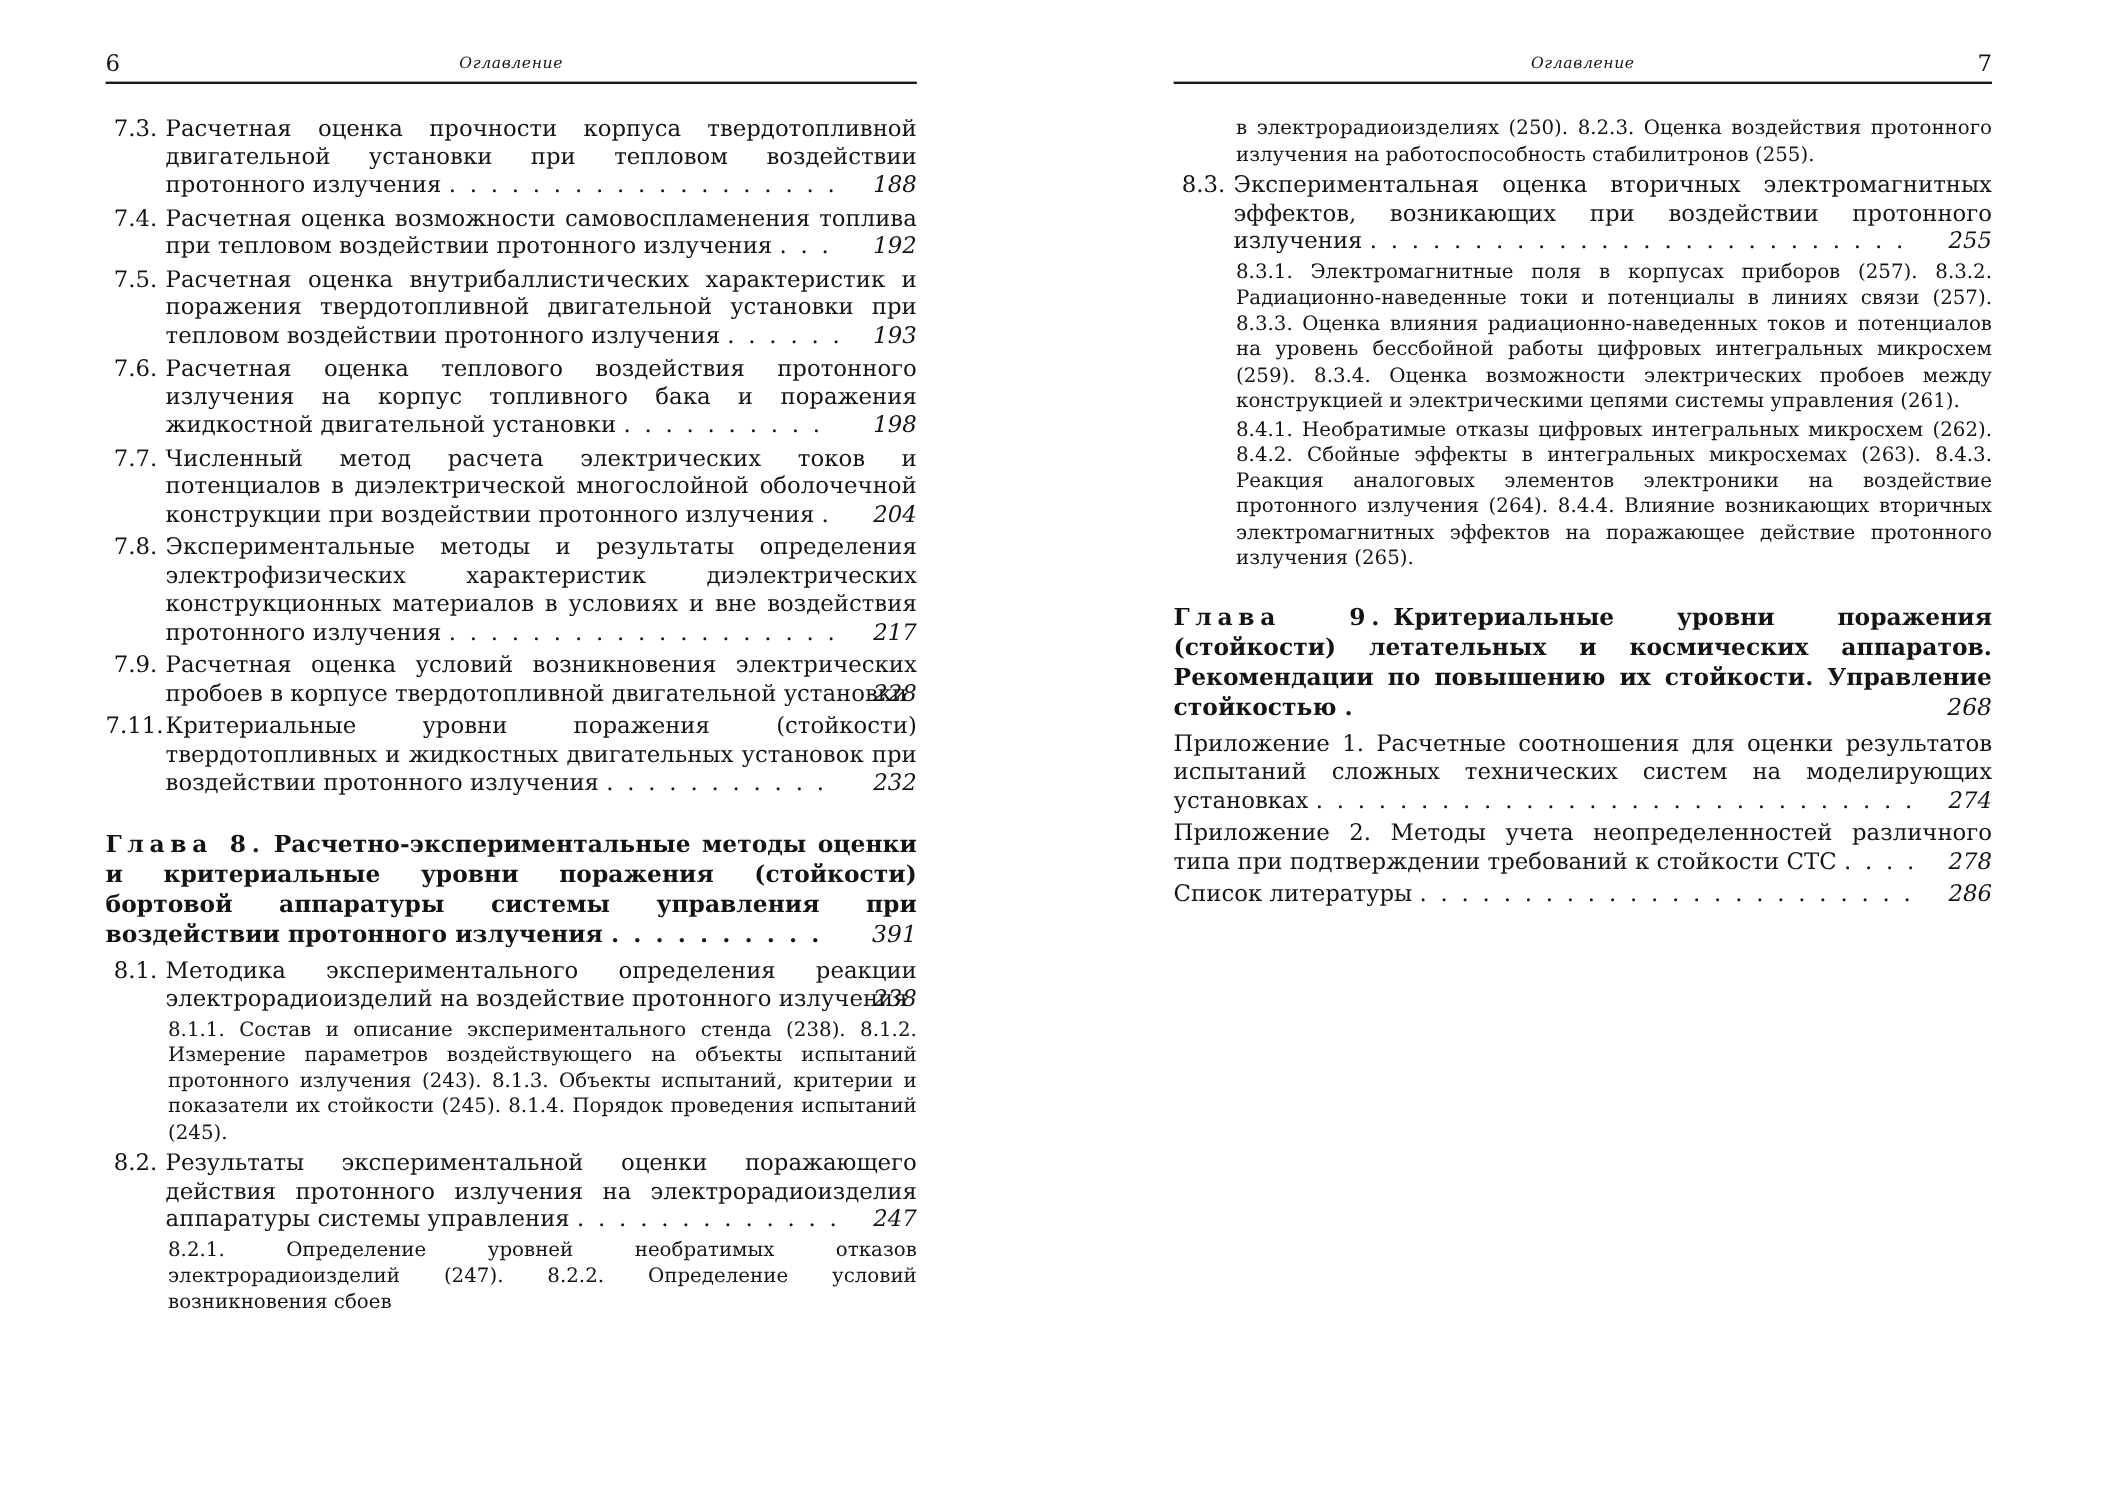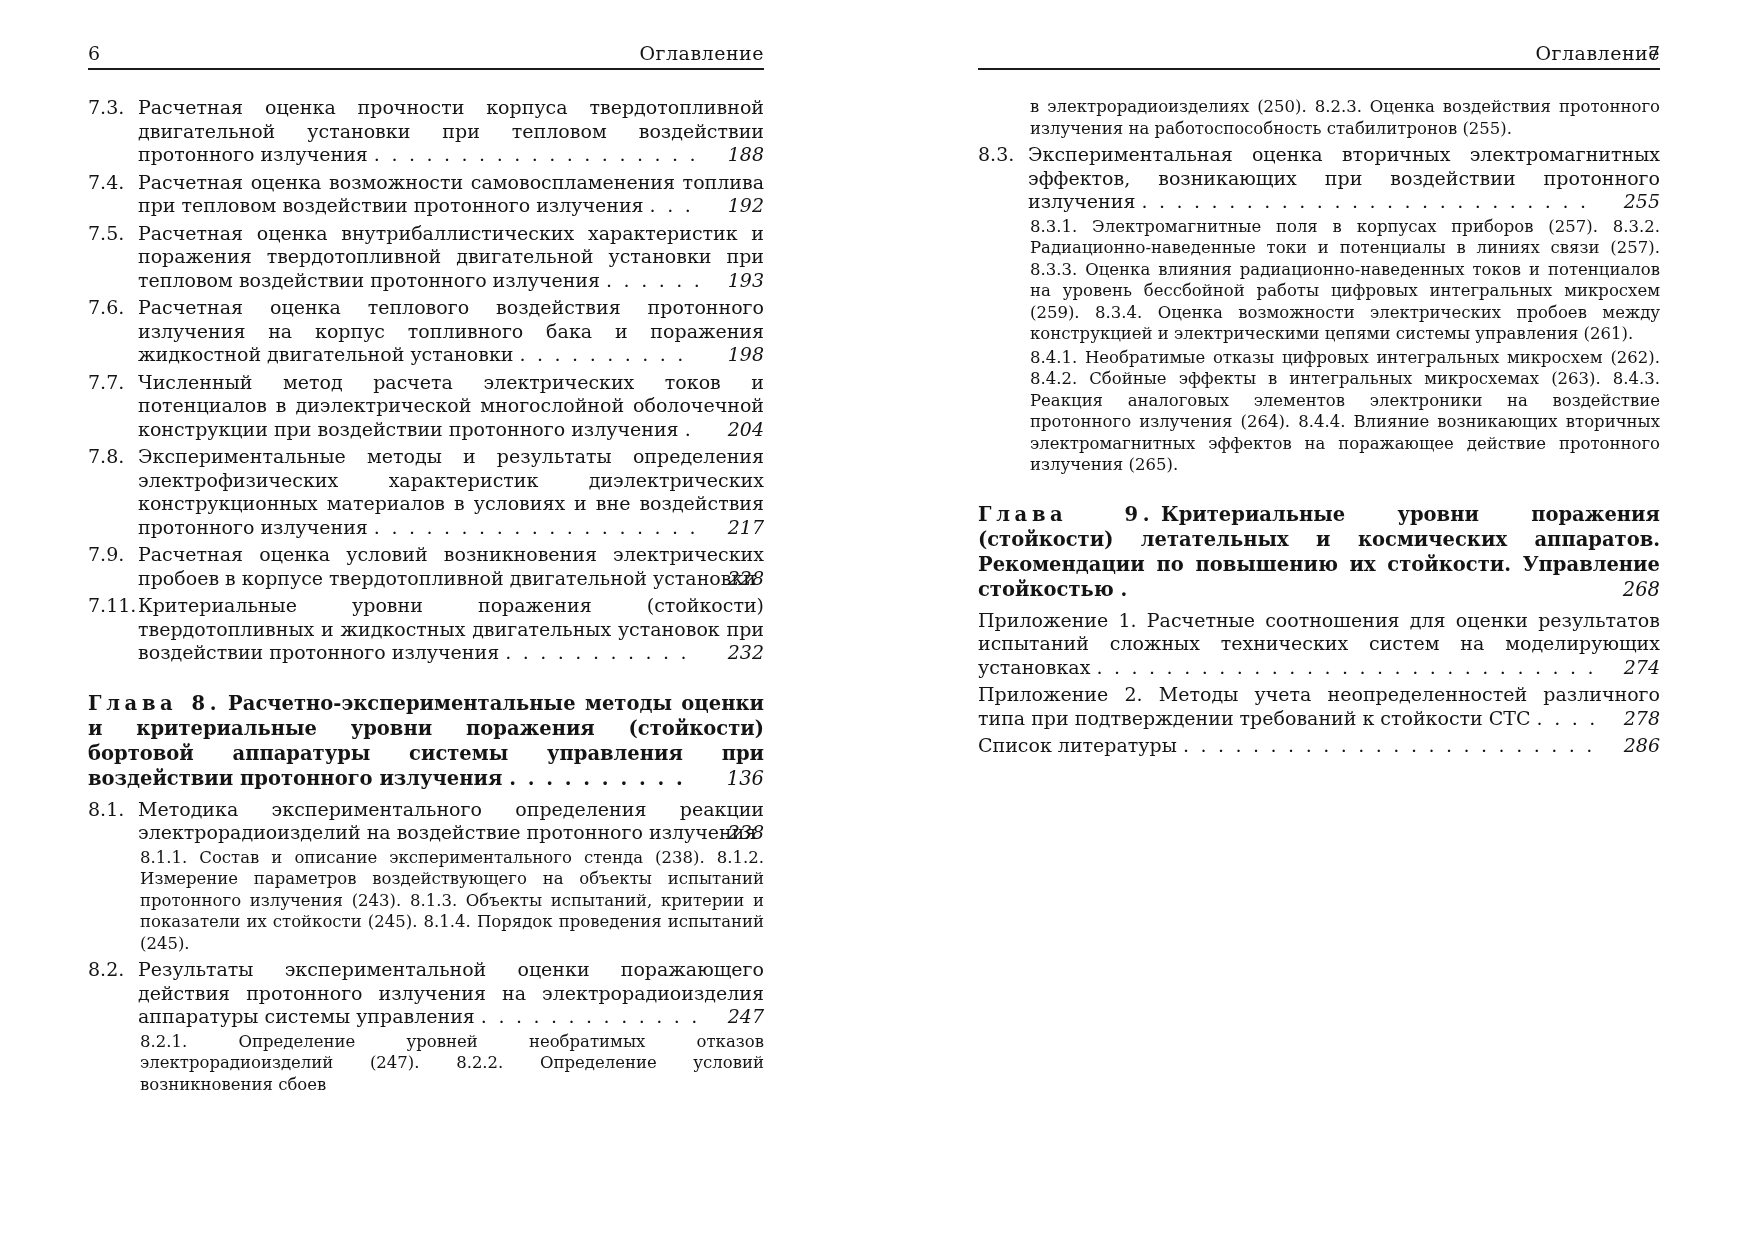--- a/index.html
+++ b/index.html
@@ -17,29 +17,29 @@
 
   .head{
     position:relative;height:26px;
     border-bottom:2px solid #1b1b1b;
     margin-bottom:26px;
   }
   .folio{position:absolute;top:0;font-size:19px;}
   .folio.left{left:0;}
   .folio.right{right:0;}
   .running-head{
-    position:absolute;left:0;right:0;text-align:right;
-    font-size:19px;letter-spacing:.5px;
+    position:absolute;left:0;right:0;text-align:center;
+    font-style:italic;font-size:13px;letter-spacing:.5px;
   }
 
   .entry{margin-top:4px;}
   .entry.section{display:flex;}
   .num{
     flex:none;width:50px;box-sizing:border-box;
-    text-align:left;padding-right:7px;
+    text-align:right;padding-right:7px;
   }
   .etext{flex:1;position:relative;text-align:justify;}
   .pg{position:absolute;right:0;bottom:0;font-weight:normal;font-style:italic;}
   .leader{white-space:nowrap;letter-spacing:1px;}
 
   .entry.subs{
     margin-left:52px;margin-top:2px;
     font-size:16.5px;line-height:21.5px;
     text-align:justify;
   }
@@ -87,21 +87,21 @@
       </div>
       <div class="entry section">
         <span class="num">7.9.</span>
         <div class="etext"><span class="title">Расчетная оценка условий возникновения электрических пробоев в корпусе твердотопливной двигательной установки</span> <span class="leader"></span><span class="pg">228</span></div>
       </div>
       <div class="entry section">
         <span class="num">7.11.</span>
         <div class="etext"><span class="title">Критериальные уровни поражения (стойкости) твердотопливных и жидкостных двигательных установок при воздействии протонного излучения</span> <span class="leader">. . . . . . . . . . . </span><span class="pg">232</span></div>
       </div>
       <div class="entry chapter">
-        <div class="etext"><span class="chap-label">Глава 8.</span><span class="title">Расчетно-экспериментальные методы оценки и критериальные уровни поражения (стойкости) бортовой аппаратуры системы управления при воздействии протонного излучения</span> <span class="leader">. . . . . . . . . . </span><span class="pg">136</span></div>
+        <div class="etext"><span class="chap-label">Глава 8.</span><span class="title">Расчетно-экспериментальные методы оценки и критериальные уровни поражения (стойкости) бортовой аппаратуры системы управления при воздействии протонного излучения</span> <span class="leader">. . . . . . . . . . </span><span class="pg">391</span></div>
       </div>
       <div class="entry section">
         <span class="num">8.1.</span>
         <div class="etext"><span class="title">Методика экспериментального определения реакции электрорадиоизделий на воздействие протонного излучения</span> <span class="leader"></span><span class="pg">238</span></div>
       </div>
       <div class="entry subs">8.1.1. Состав и описание экспериментального стенда (238). 8.1.2. Измерение параметров воздействующего на объекты испытаний протонного излучения (243).  8.1.3. Объекты испытаний, критерии и показатели их стойкости (245). 8.1.4. Порядок проведения испытаний (245).</div>
       <div class="entry section">
         <span class="num">8.2.</span>
         <div class="etext"><span class="title">Результаты экспериментальной оценки поражающего действия протонного излучения на электрорадиоизделия аппаратуры системы управления</span> <span class="leader">. . . . . . . . . . . . . </span><span class="pg">247</span></div>
       </div>

